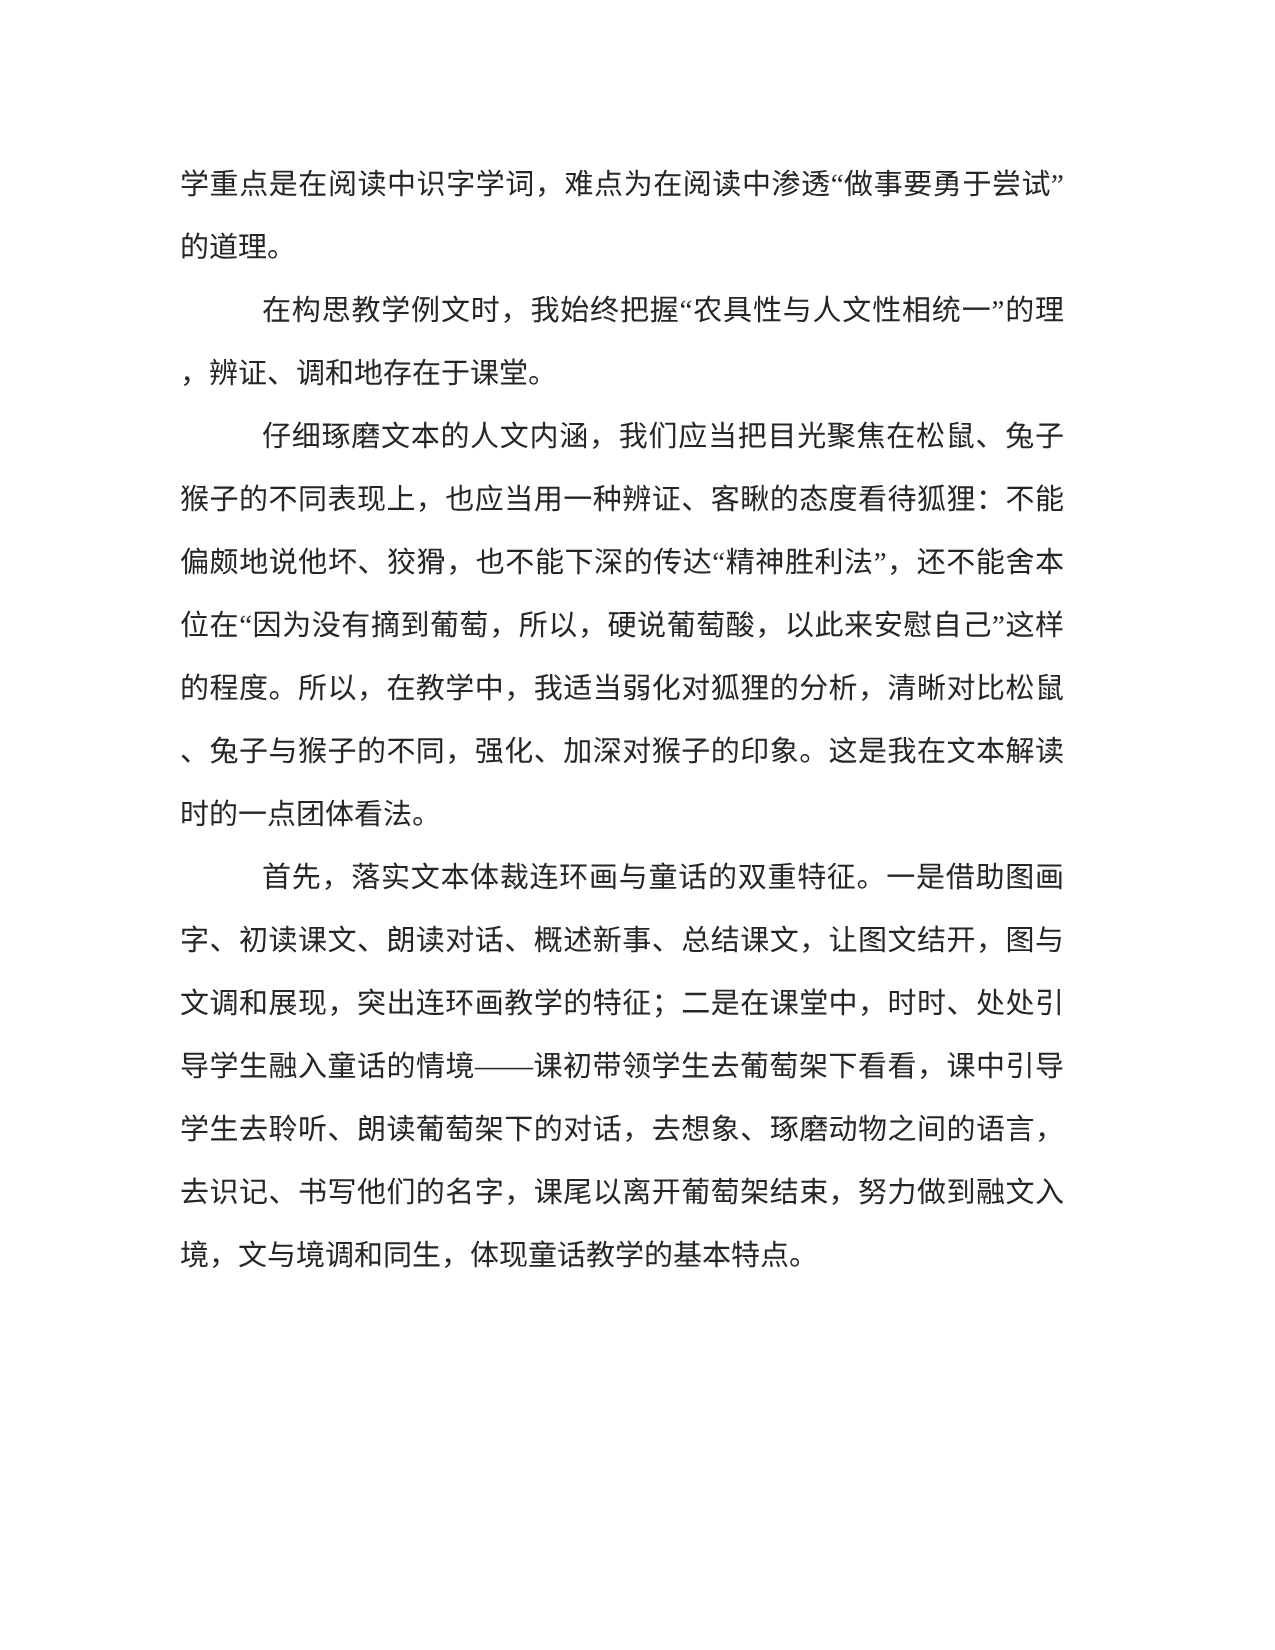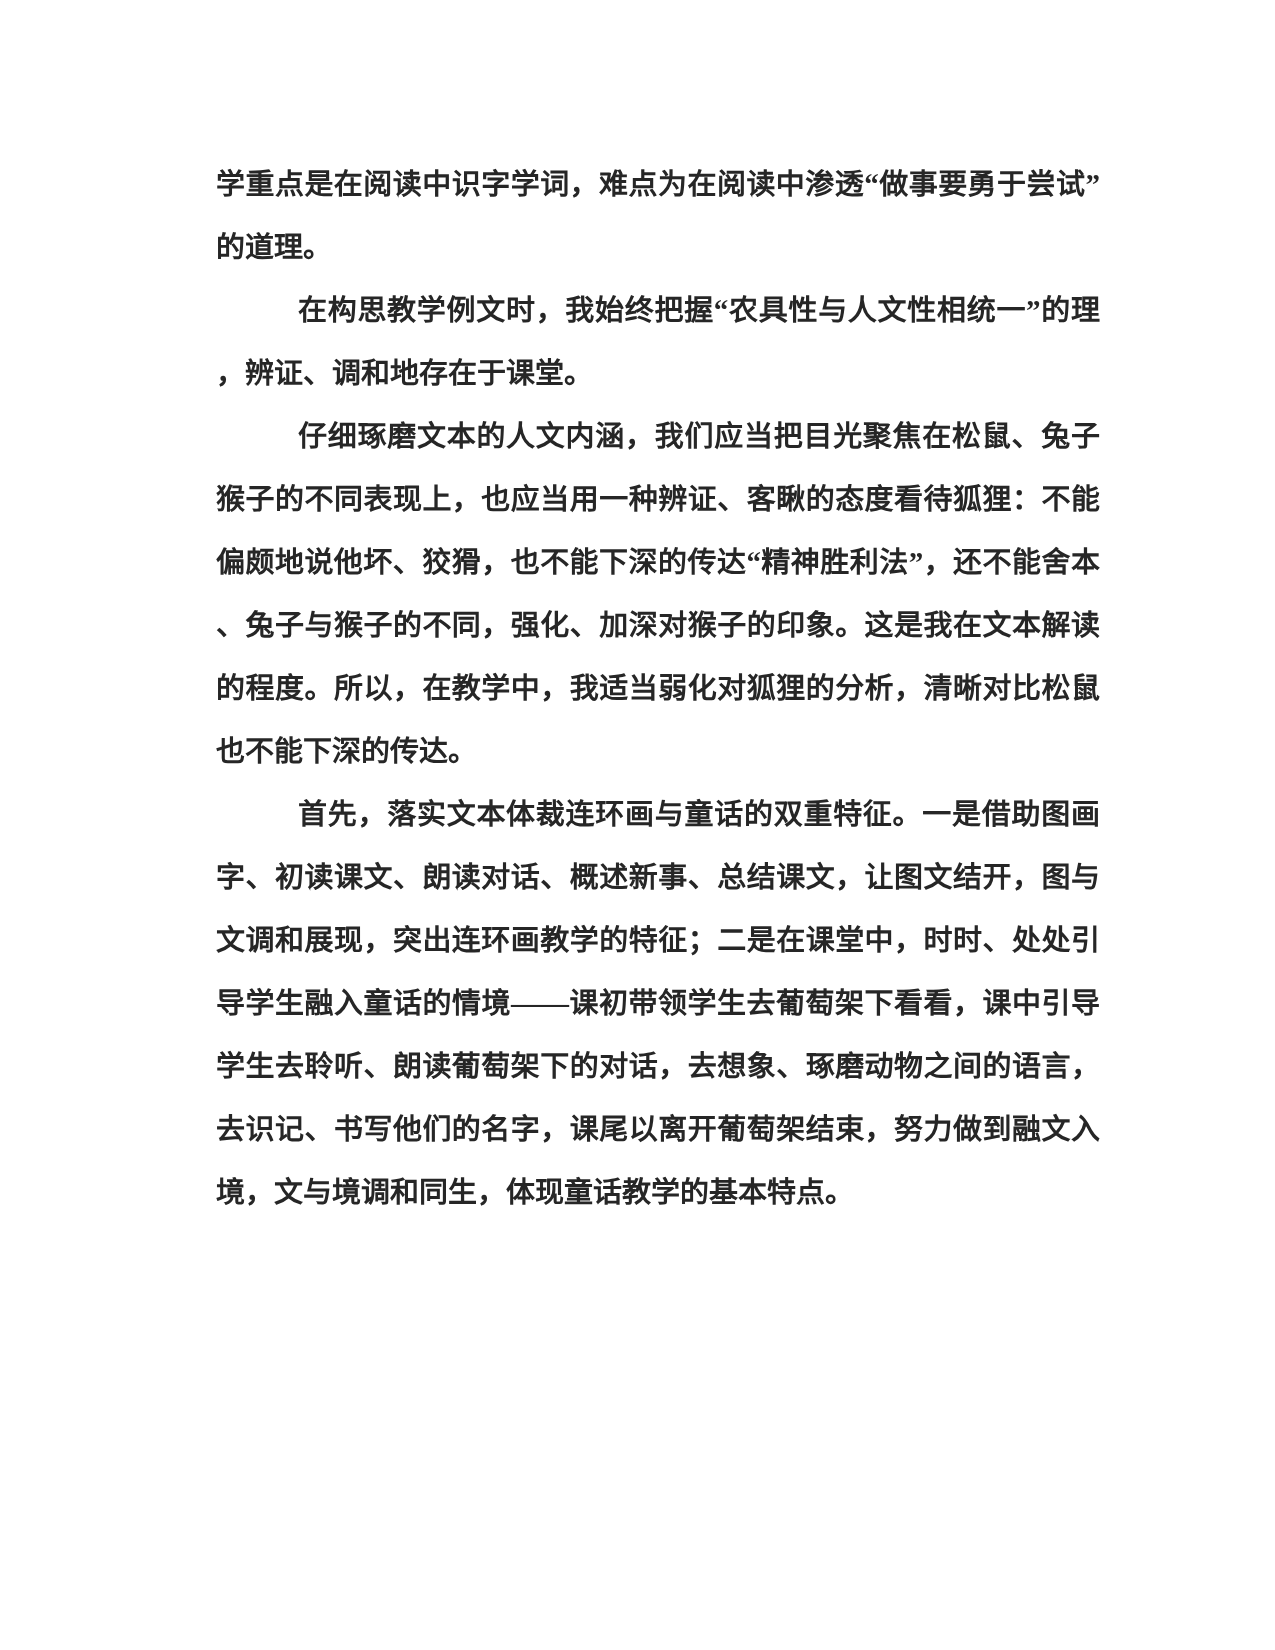--- a/index.html
+++ b/index.html
@@ -15,23 +15,22 @@
     overflow: hidden;
     margin: 0 auto;
   }
   .text-block {
     position: absolute;
     left: 180px;
     top: 153px;
     width: 884px;
     font-family: "Liberation Serif", "DejaVu Serif", serif;
     font-size: 29px;
-    font-weight: 700;
+    font-weight: 400;
     color: #262626;
-    margin-left: 36px;
     -webkit-font-smoothing: antialiased;
   }
   .line {
     height: 63px;
     line-height: 63px;
     text-align: justify;
     text-align-last: justify;
     text-justify: inter-character;
     overflow: hidden;
     white-space: normal;
@@ -48,23 +47,24 @@
 
 <div class="page">
   <div class="text-block">
       <div class="line">学重点是在阅读中识字学词，难点为在阅读中渗透“做事要勇于尝试”</div>
       <div class="line para-end">的道理。</div>
       <div class="line indent">在构思教学例文时，我始终把握“农具性与人文性相统一”的理念</div>
       <div class="line para-end">，辨证、调和地存在于课堂。</div>
       <div class="line indent">仔细琢磨文本的人文内涵，我们应当把目光聚焦在松鼠、兔子和</div>
       <div class="line">猴子的不同表现上，也应当用一种辨证、客瞅的态度看待狐狸：不能</div>
       <div class="line">偏颇地说他坏、狡猾，也不能下深的传达“精神胜利法”，还不能舍本</div>
+      <div class="line">位在“因为没有摘到葡萄，所以，硬说葡萄酸，以此来安慰自己”这样</div>
+      <div class="line">的程度。所以，在教学中，我适当弱化对狐狸的分析，清晰对比松鼠</div>
       <div class="line">、兔子与猴子的不同，强化、加深对猴子的印象。这是我在文本解读</div>
-      <div class="line">的程度。所以，在教学中，我适当弱化对狐狸的分析，清晰对比松鼠</div>
-      <div class="line para-end">也不能下深的传达。</div>
+      <div class="line para-end">时的一点团体看法。</div>
       <div class="line indent">首先，落实文本体裁连环画与童话的双重特征。一是借助图画识</div>
       <div class="line">字、初读课文、朗读对话、概述新事、总结课文，让图文结开，图与</div>
       <div class="line">文调和展现，突出连环画教学的特征；二是在课堂中，时时、处处引</div>
       <div class="line">导学生融入童话的情境——课初带领学生去葡萄架下看看，课中引导</div>
       <div class="line">学生去聆听、朗读葡萄架下的对话，去想象、琢磨动物之间的语言，</div>
       <div class="line">去识记、书写他们的名字，课尾以离开葡萄架结束，努力做到融文入</div>
       <div class="line para-end">境，文与境调和同生，体现童话教学的基本特点。</div>
     </div>
 </div>
 

